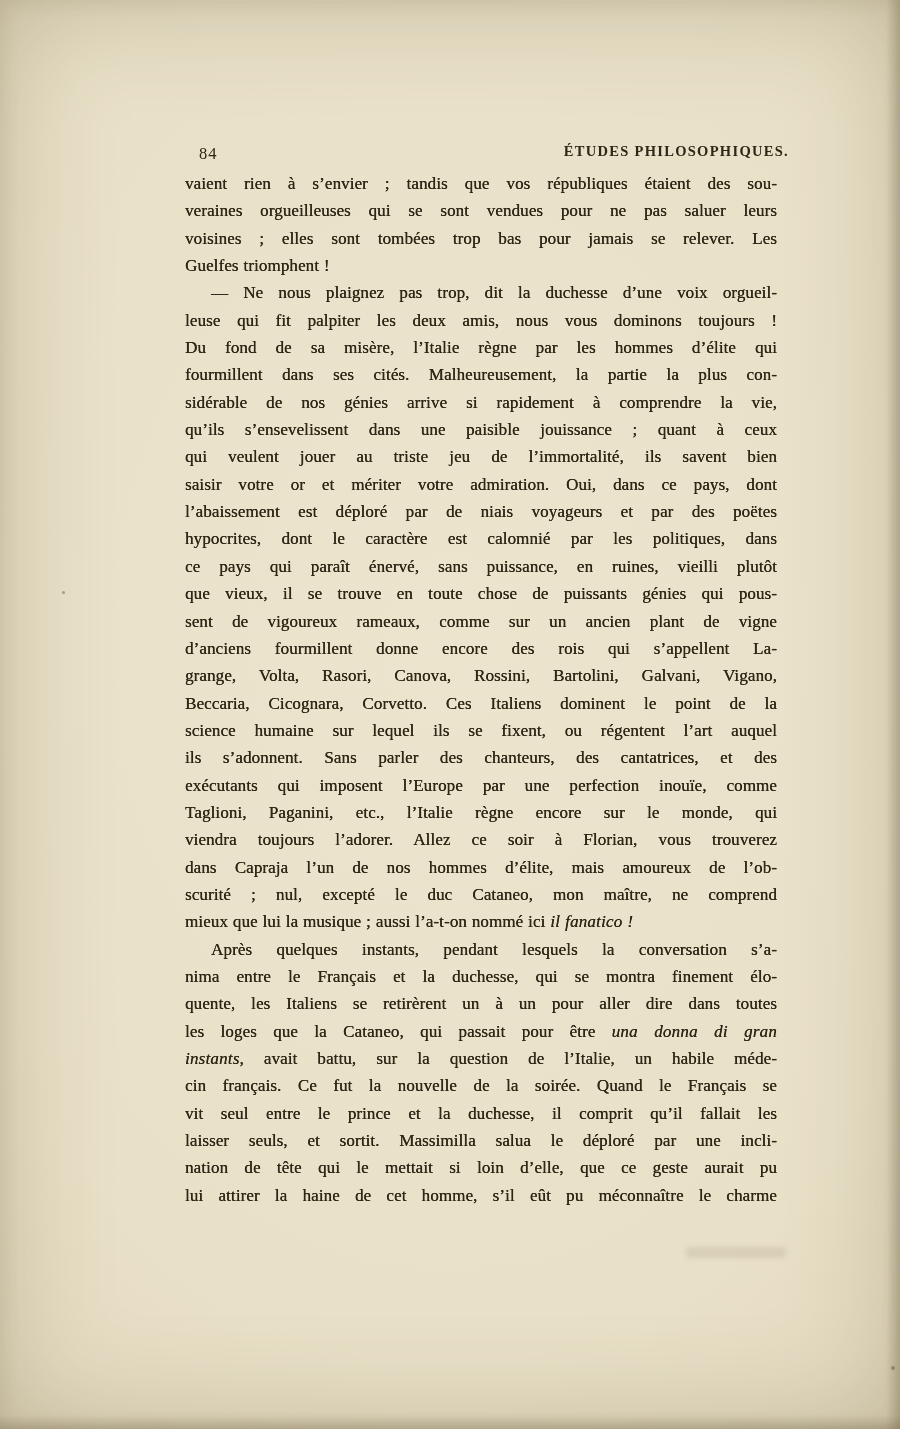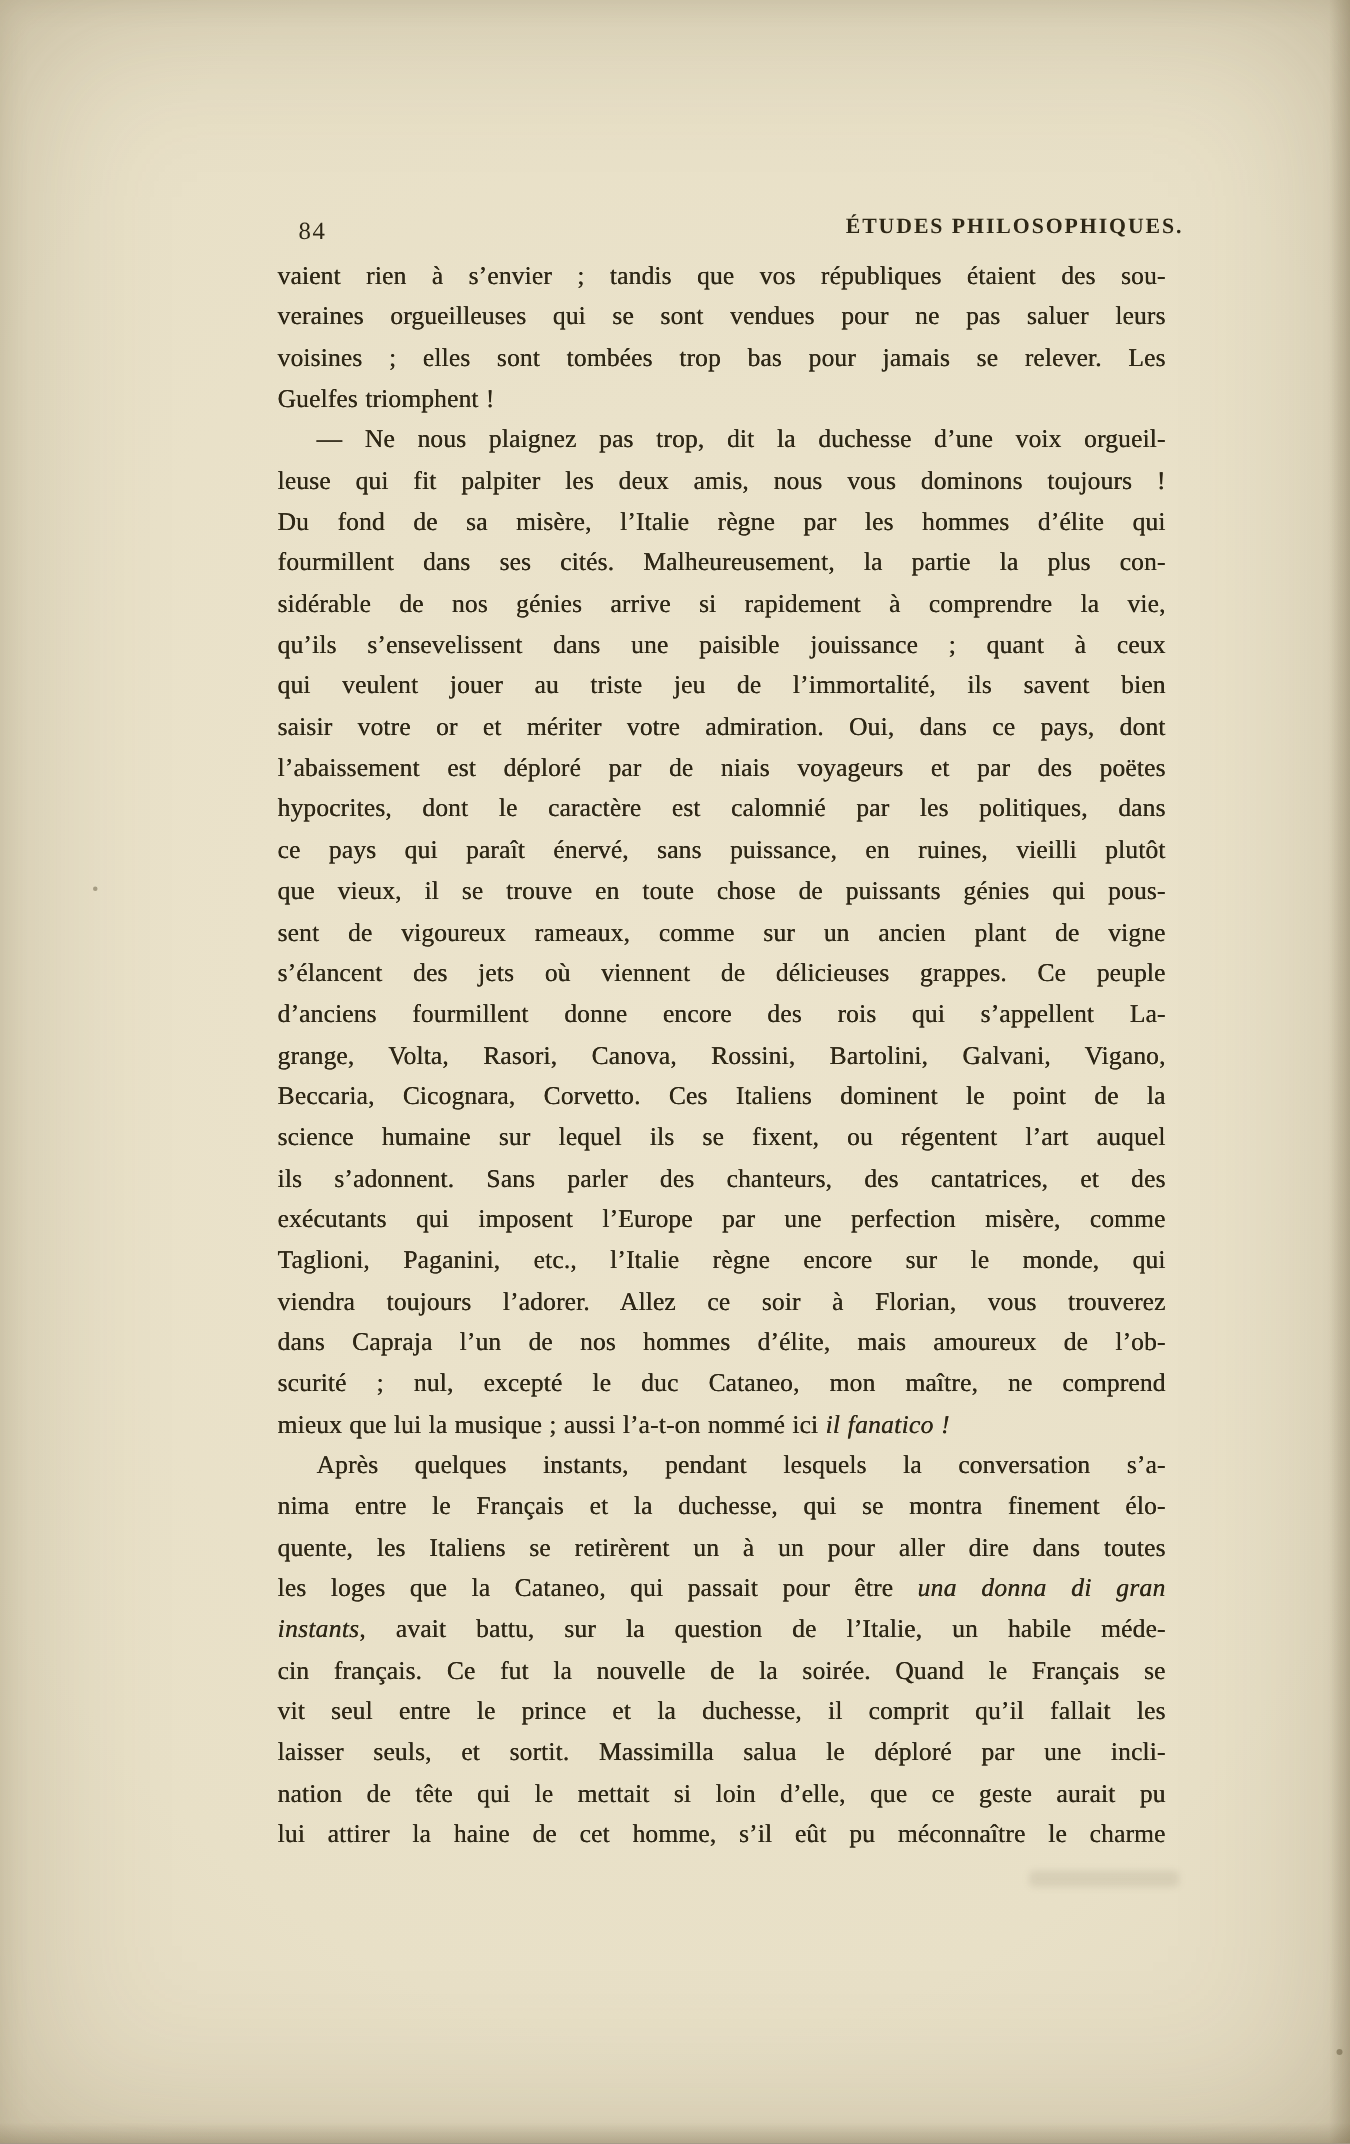--- a/index.html
+++ b/index.html
@@ -133,27 +133,26 @@
       <div class="line">fourmillent dans ses cités. Malheureusement, la partie la plus con-</div>
       <div class="line">sidérable de nos génies arrive si rapidement à comprendre la vie,</div>
       <div class="line">qu’ils s’ensevelissent dans une paisible jouissance ; quant à ceux</div>
       <div class="line">qui veulent jouer au triste jeu de l’immortalité, ils savent bien</div>
       <div class="line">saisir votre or et mériter votre admiration. Oui, dans ce pays, dont</div>
       <div class="line">l’abaissement est déploré par de niais voyageurs et par des poëtes</div>
       <div class="line">hypocrites, dont le caractère est calomnié par les politiques, dans</div>
       <div class="line">ce pays qui paraît énervé, sans puissance, en ruines, vieilli plutôt</div>
       <div class="line">que vieux, il se trouve en toute chose de puissants génies qui pous-</div>
       <div class="line">sent de vigoureux rameaux, comme sur un ancien plant de vigne</div>
-      <div class="line">s’élancent des jets où viennent de délicieuses grappes. Ce peuple</div>
       <div class="line">d’anciens fourmillent donne encore des rois qui s’appellent La-</div>
       <div class="line">grange, Volta, Rasori, Canova, Rossini, Bartolini, Galvani, Vigano,</div>
       <div class="line">Beccaria, Cicognara, Corvetto. Ces Italiens dominent le point de la</div>
       <div class="line">science humaine sur lequel ils se fixent, ou régentent l’art auquel</div>
       <div class="line">ils s’adonnent. Sans parler des chanteurs, des cantatrices, et des</div>
-      <div class="line">exécutants qui imposent l’Europe par une perfection misère, comme</div>
+      <div class="line">exécutants qui imposent l’Europe par une perfection inouïe, comme</div>
       <div class="line">Taglioni, Paganini, etc., l’Italie règne encore sur le monde, qui</div>
       <div class="line">viendra toujours l’adorer. Allez ce soir à Florian, vous trouverez</div>
       <div class="line">dans Capraja l’un de nos hommes d’élite, mais amoureux de l’ob-</div>
       <div class="line">scurité ; nul, excepté le duc Cataneo, mon maître, ne comprend</div>
       <div class="line para-end">mieux que lui la musique ; aussi l’a-t-on nommé ici <i>il fanatico !</i></div>
       <div class="line indent">Après quelques instants, pendant lesquels la conversation s’a-</div>
       <div class="line">nima entre le Français et la duchesse, qui se montra finement élo-</div>
       <div class="line">quente, les Italiens se retirèrent un à un pour aller dire dans toutes</div>
       <div class="line">les loges que la Cataneo, qui passait pour être <i>una donna di gran</i></div>
       <div class="line"><i>instants</i>, avait battu, sur la question de l’Italie, un habile méde-</div>

